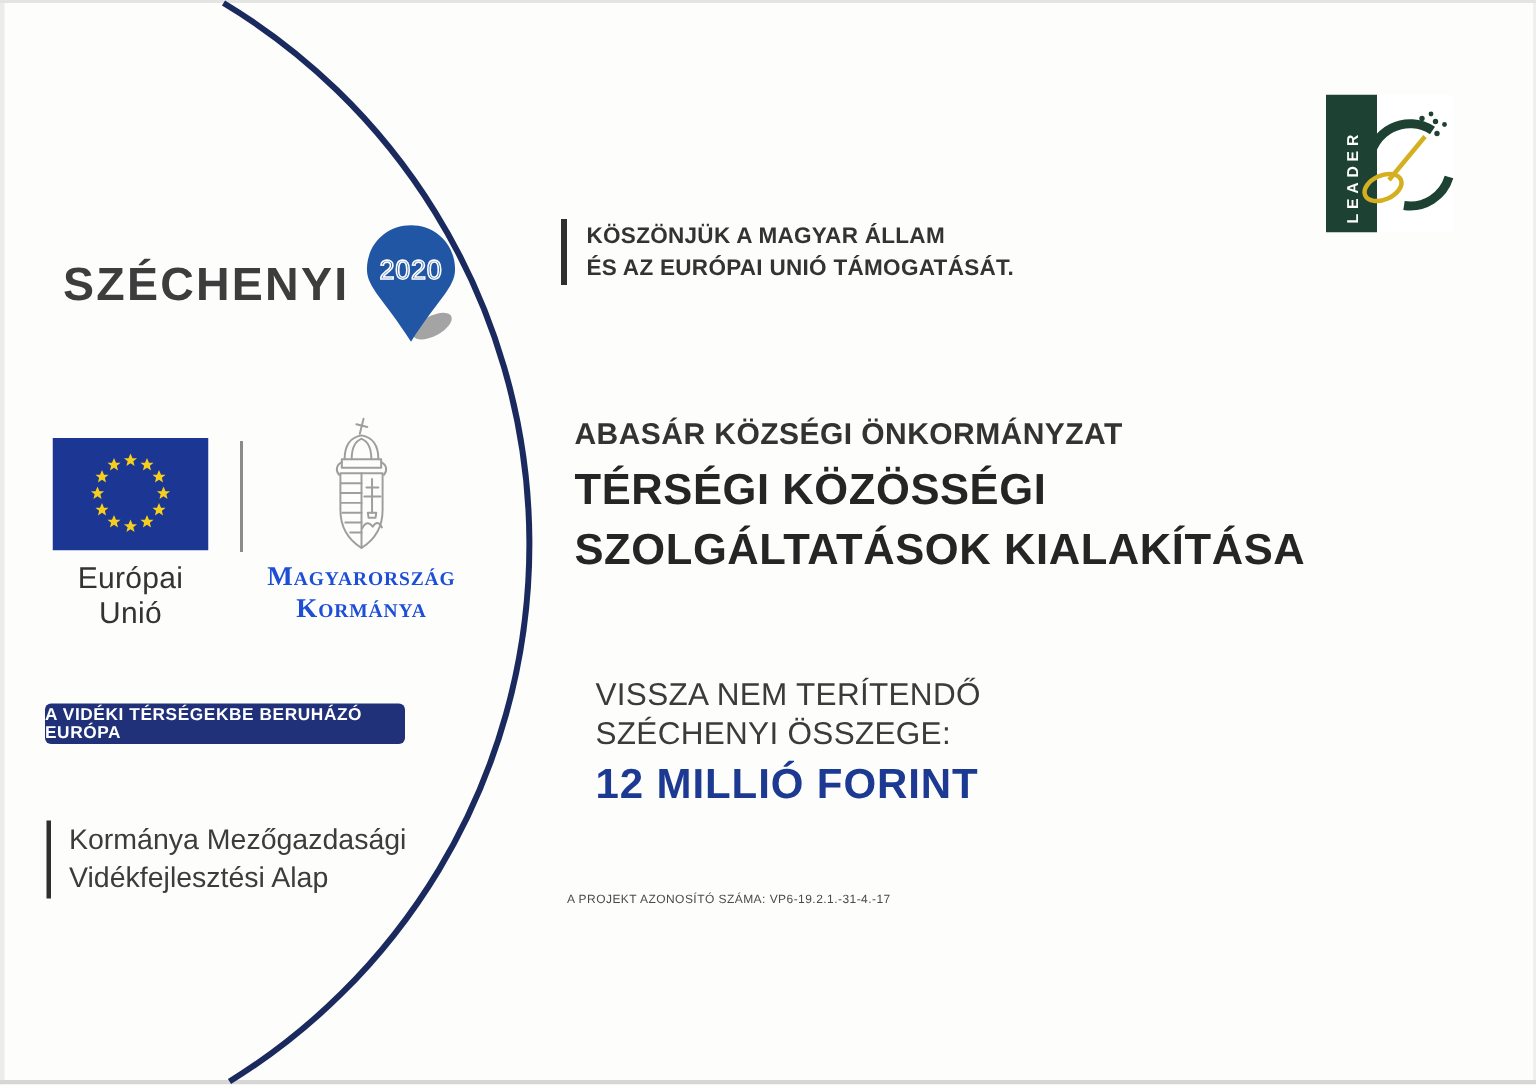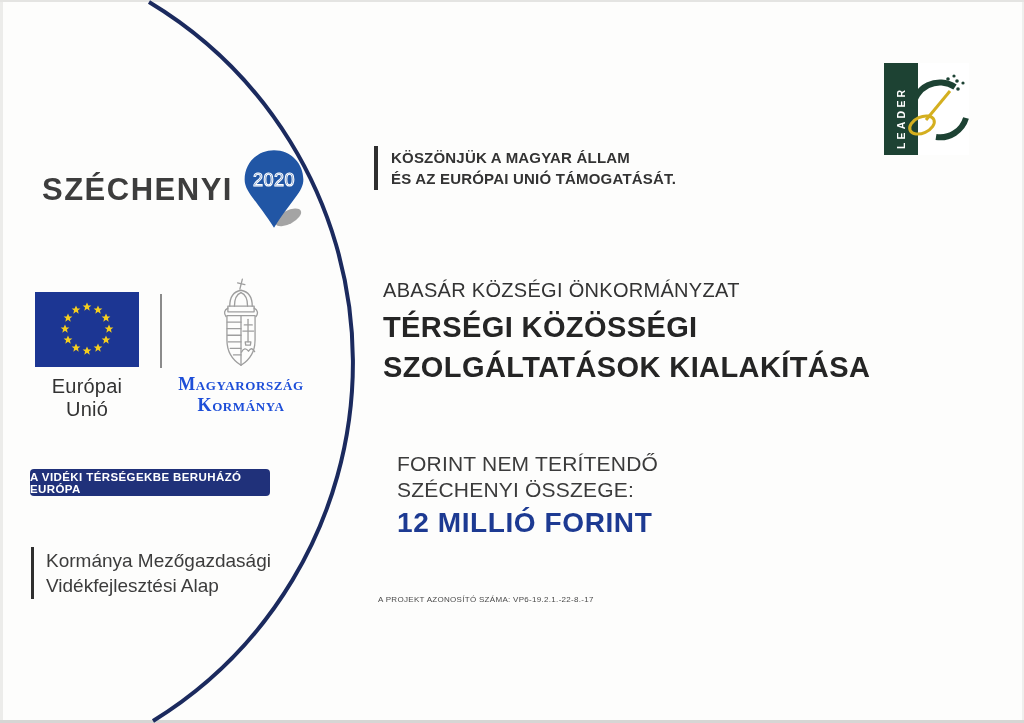--- a/index.html
+++ b/index.html
@@ -44,21 +44,21 @@
   .leader-arc{fill:none;stroke:var(--leader-green,#1d4233);stroke-width:6;}
   .leader-plant{fill:none;stroke:var(--leader-gold,#d4af1f);stroke-width:3;}
   .leader-seed{fill:var(--leader-green,#1d4233);}
 
   
   .thanks{left:374px;top:146px;border-left:4px solid #2f2f2f;padding:1px 0 1px 13px;
     color:#333;font-size:15px;font-weight:700;line-height:21px;letter-spacing:.2px;}
 
   
   .headline{left:383px;top:279px;color:#2c2c2c;}
-  .beneficiary{font-size:20px;font-weight:400;letter-spacing:.3px;color:#333;}
+  .beneficiary{font-size:20px;font-weight:700;letter-spacing:.3px;color:#333;}
   .proj-title{font-size:29px;font-weight:700;letter-spacing:.4px;line-height:40px;
     color:#252525;margin-top:5px;}
 
   
   .grant{left:397px;top:451px;}
   .grant-label{font-size:21px;font-weight:400;color:#3b3b3b;line-height:26px;letter-spacing:.2px;}
   .grant-amount{font-size:28px;font-weight:700;color:var(--accent-navy,#1d3a92);
     letter-spacing:.6px;margin-top:4px;}
 
   
@@ -136,27 +136,27 @@
   <div class="abs headline">
     <div class="beneficiary">ABASÁR KÖZSÉGI ÖNKORMÁNYZAT</div>
     <div class="proj-title">
       <div>TÉRSÉGI KÖZÖSSÉGI</div>
       <div>SZOLGÁLTATÁSOK KIALAKÍTÁSA</div>
     </div>
   </div>
 
   <div class="abs grant">
     <div class="grant-label">
-      <div>FORINT NEM TERÍTENDŐ</div>
+      <div>VISSZA NEM TERÍTENDŐ</div>
       <div>SZÉCHENYI ÖSSZEGE:</div>
     </div>
     <div class="grant-amount">12 MILLIÓ FORINT</div>
   </div>
 
-  <div class="abs project-id">A PROJEKT AZONOSÍTÓ SZÁMA: VP6-19.2.1.-22-8.-17</div>
+  <div class="abs project-id">A PROJEKT AZONOSÍTÓ SZÁMA: VP6-19.2.1.-31-4.-17</div>
 
   <div class="abs eu-block">
     <svg class="eu-flag-svg" viewBox="0 0 104 75">
       <defs>
         <path id="eu-star" d="M0,-4.6 L1.35,-1.42 L4.37,-1.42 L1.92,0.54 L2.7,3.72 L0,1.76 L-2.7,3.72 L-1.92,0.54 L-4.37,-1.42 L-1.35,-1.42 Z"></path>
       </defs>
       <rect class="eu-flag-bg" x="0" y="0" width="104" height="75"></rect>
       <g class="eu-star">
         <use href="#eu-star" x="52" y="15"></use>
         <use href="#eu-star" x="63" y="18"></use>

